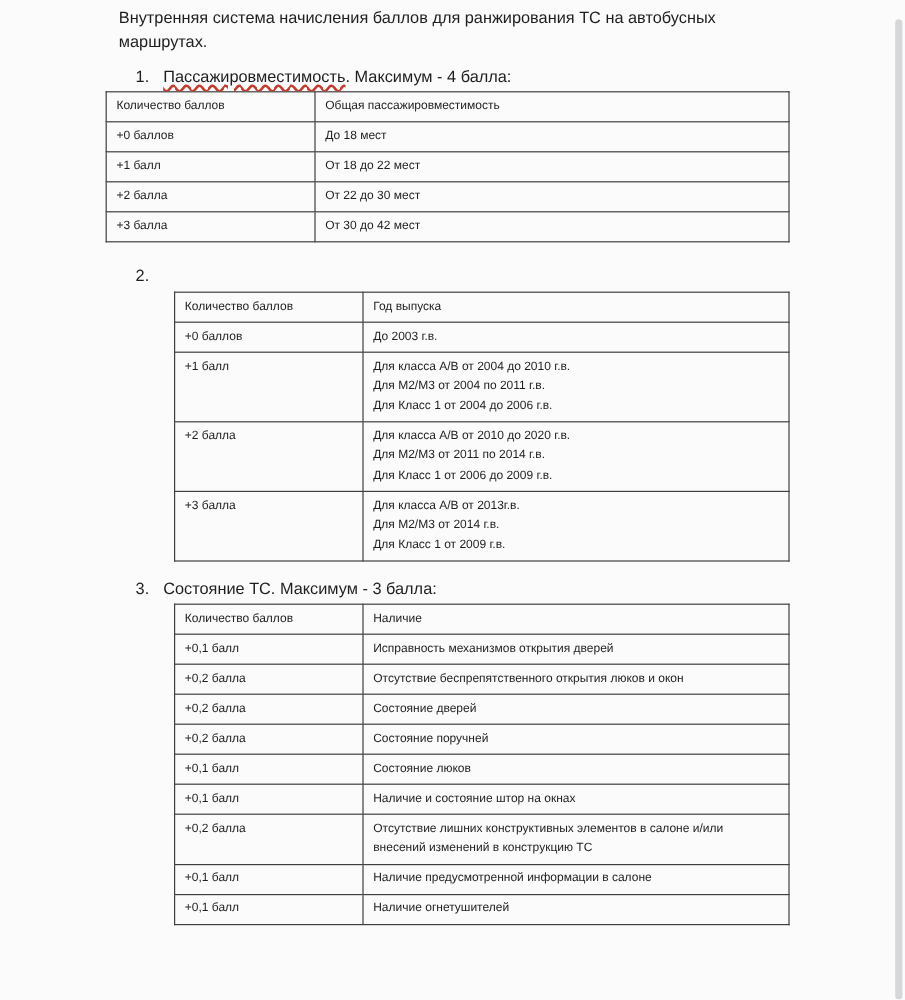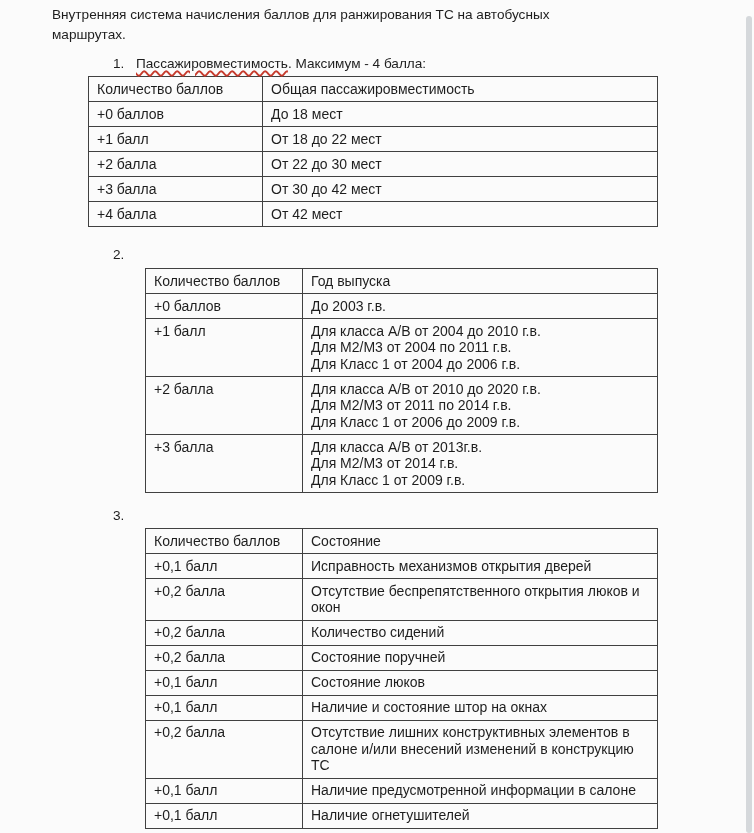--- a/index.html
+++ b/index.html
@@ -2,42 +2,42 @@
 <html lang="ru"><head>
 <meta charset="utf-8">
 <style>
   html, body { margin: 0; padding: 0; }
   body {
     width: 754px; height: 833px; overflow: hidden; position: relative;
     background: #fbfbfb; color: #1e1e1e;
     font-family: "Liberation Sans", sans-serif;
   }
   .intro {
-    margin: 5px 0 0 52px; width: 560px;
+    margin: 5px 0 0 99px; width: 560px;
     font-size: 13.6px; line-height: 19.5px;
   }
   .heading {
     display: flex; align-items: baseline;
     font-size: 13.6px; line-height: 17px;
   }
   .heading .num { width: 23px; flex: 0 0 23px; }
   #h1 { margin: 11px 0 0 113px; }
   #h2 { margin: 19px 0 0 113px; }
   #h3 { margin: 14px 0 0 113px; }
   .squiggle {
     text-decoration: underline;
     text-decoration-style: wavy;
     text-decoration-color: #c63a2c;
     text-decoration-thickness: 1.5px;
     text-underline-offset: 2px;
     text-align: right;
   }
   table.t {
     border-collapse: collapse; table-layout: fixed;
-    font-size: 14px;
+    font-size: 10px;
   }
   table.t td {
     border: 1.5px solid #404040;
     padding: 3.5px 8px 4px 8px;
     line-height: 16.5px;
     vertical-align: top;
     overflow: hidden;
   }
   #t1 { margin: 4px 0 0 88px;  width: 570px; }
   #t1 col.c1 { width: 174px; }
@@ -79,24 +79,20 @@
     <td>От 18 до 22 мест</td>
   </tr>
   <tr>
     <td>+2 балла</td>
     <td>От 22 до 30 мест</td>
   </tr>
   <tr>
     <td>+3 балла</td>
     <td>От 30 до 42 мест</td>
   </tr>
-  <tr>
-    <td>+4 балла</td>
-    <td>От 42 мест</td>
-  </tr>
   </tbody>
 </table>
 
 <div class="heading" id="h2">
   <span class="num">2.</span>
 </div>
 
 <table class="t" id="t2">
   <colgroup>
       <col class="c1">
@@ -133,43 +129,44 @@
       <div>Для класса А/В от 2013г.в.</div>
       <div>Для М2/М3 от 2014 г.в.</div>
       <div>Для Класс 1 от 2009 г.в.</div>
     </td>
   </tr>
   </tbody>
 </table>
 
 <div class="heading" id="h3">
   <span class="num">3.</span>
+  <span>Состояние ТС. Максимум - 3 балла:</span>
 </div>
 
 <table class="t" id="t3">
   <colgroup>
       <col class="c1">
       <col>
     </colgroup>
   <tbody>
   <tr>
     <td>Количество баллов</td>
-    <td>Состояние</td>
+    <td>Наличие</td>
   </tr>
   <tr>
     <td>+0,1 балл</td>
     <td>Исправность механизмов открытия дверей</td>
   </tr>
   <tr>
     <td>+0,2 балла</td>
     <td>Отсутствие беспрепятственного открытия люков и окон</td>
   </tr>
   <tr>
     <td>+0,2 балла</td>
-    <td>Количество сидений</td>
+    <td>Состояние дверей</td>
   </tr>
   <tr>
     <td>+0,2 балла</td>
     <td>Состояние поручней</td>
   </tr>
   <tr>
     <td>+0,1 балл</td>
     <td>Состояние люков</td>
   </tr>
   <tr>

